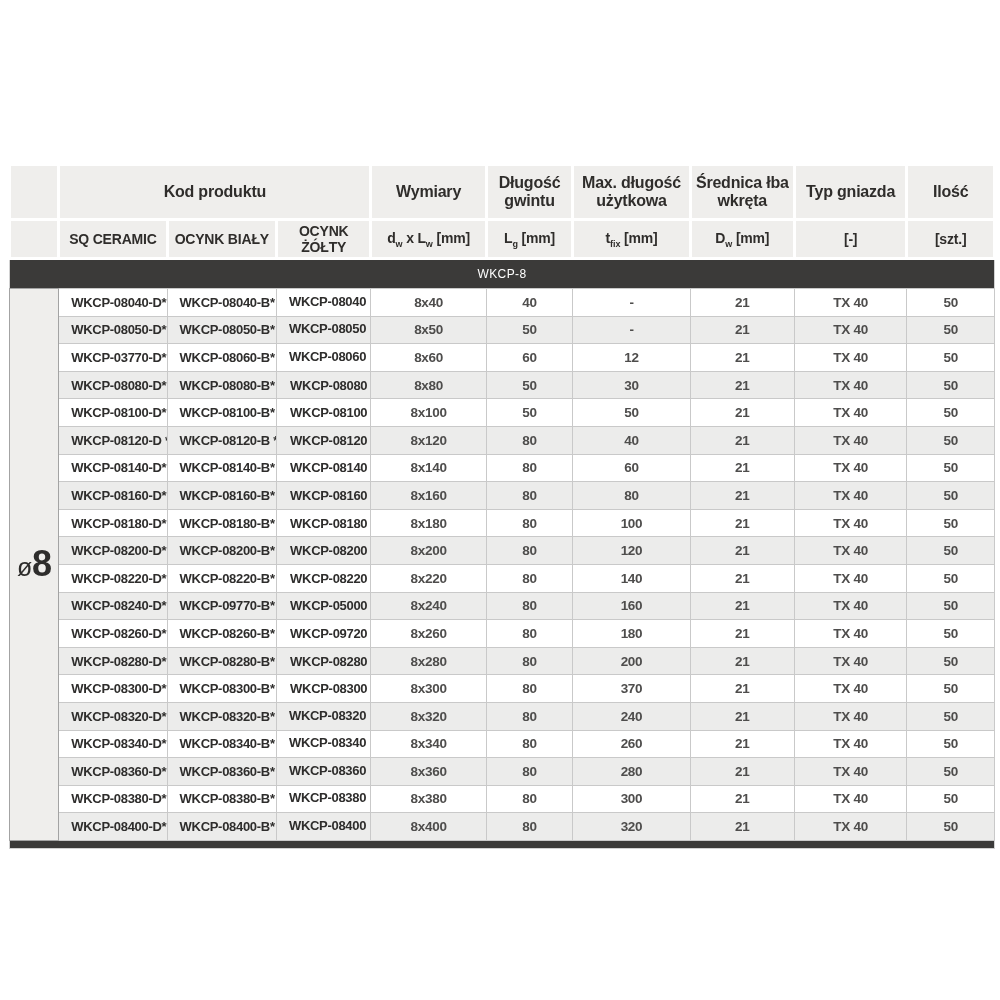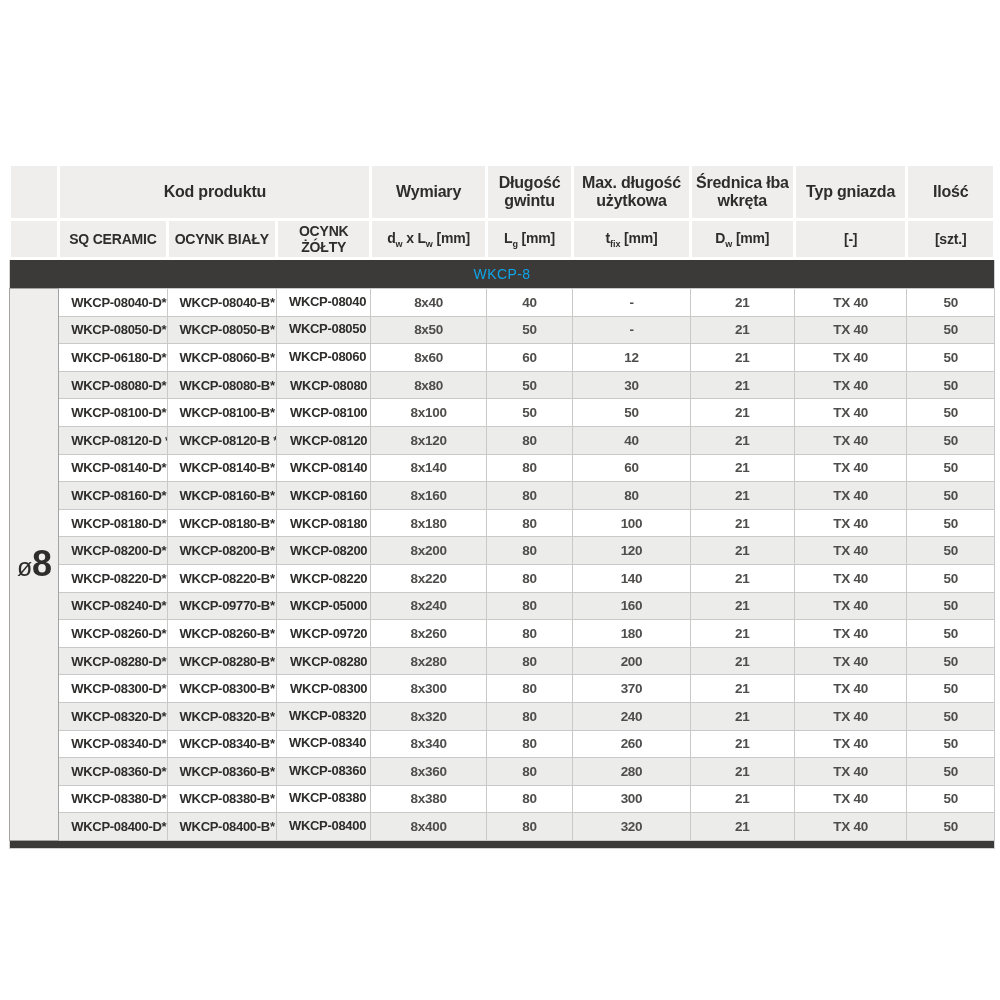--- a/index.html
+++ b/index.html
@@ -38,22 +38,22 @@
   tr.hdr-units th { height: 30px; font-size: 14px; }
   thead th sub {
     font-size: 9px;
     font-weight: 700;
     vertical-align: -4px;
     letter-spacing: 0;
   }
   
   td.band {
     background: #3b3a39;
-    color: #0ea5e9;
-    font-size: 14px;
+    color: #ffffff;
+    font-size: 12px;
     font-weight: 400;
     text-align: center;
     height: 26px;
     letter-spacing: 0.4px;
     border: none;
   }
   
   tbody td {
     border: 1px solid #c9c9c9;
     height: 26.6px;
@@ -169,21 +169,21 @@
     <td class="code">WKCP-08050-B*</td>
     <td class="code"><span class="code-text">WKCP-08050</span><span class="n-badge">N</span></td>
     <td class="num">8x50</td>
     <td class="num">50</td>
     <td class="num">-</td>
     <td class="num">21</td>
     <td class="num">TX 40</td>
     <td class="num">50</td>
   </tr>
         <tr class="plain">
-    <td class="code">WKCP-06180-D*</td>
+    <td class="code">WKCP-03770-D*</td>
     <td class="code">WKCP-08060-B*</td>
     <td class="code"><span class="code-text">WKCP-08060</span><span class="n-badge">N</span></td>
     <td class="num">8x60</td>
     <td class="num">60</td>
     <td class="num">12</td>
     <td class="num">21</td>
     <td class="num">TX 40</td>
     <td class="num">50</td>
   </tr>
         <tr class="alt">

